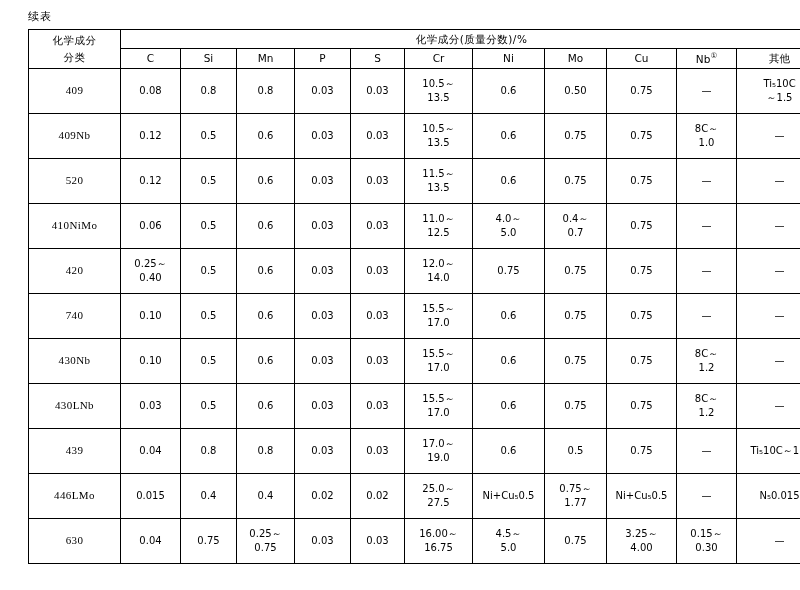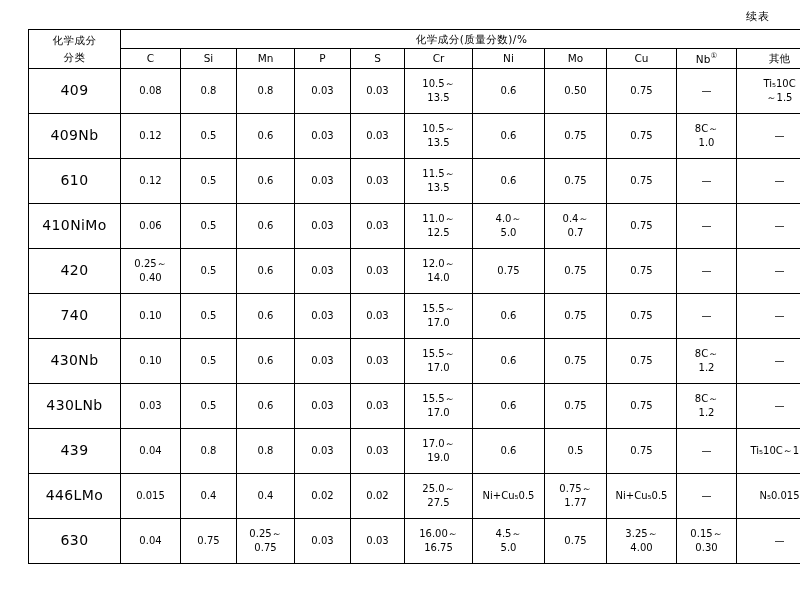--- a/index.html
+++ b/index.html
@@ -16,21 +16,20 @@
     overflow: hidden;
   }
   .page {
     position: relative;
     width: 800px;
     height: 590px;
     box-sizing: border-box;
     padding: 10px 28px 0 28px;
   }
   .continued {
-    text-align: right;
     font-size: 11px;
     letter-spacing: 1px;
     margin: 0 2px 5px 0;
     height: 14px;
     line-height: 14px;
   }
   table.spec {
     border-collapse: collapse;
     width: 744px;
     table-layout: fixed;
@@ -61,22 +60,23 @@
   }
   .grp-head {
     font-size: 10.5px;
     letter-spacing: 0.5px;
     padding: 3px 0 3px 0;
   }
   tbody tr {
     height: 45px;
   }
   tbody td.grade {
-    font-size: 14px;
+    font-size: 11px;
     letter-spacing: 0.4px;
+    font-family: Liberation Serif, serif;
   }
   .sup {
     font-size: 7.5px;
     vertical-align: super;
   }
   .two-line {
     white-space: pre-line;
     margin-top: 34px;
   }
   .dash {
@@ -154,21 +154,21 @@
           <td class="two-line">10.5～
 13.5</td>
           <td>0.6</td>
           <td>0.75</td>
           <td>0.75</td>
           <td class="two-line">8C～
 1.0</td>
           <td class="dash">—</td>
         </tr>
         <tr>
-          <td class="grade">610</td>
+          <td class="grade">520</td>
           <td>0.12</td>
           <td>0.5</td>
           <td>0.6</td>
           <td>0.03</td>
           <td>0.03</td>
           <td class="two-line">11.5～
 13.5</td>
           <td>0.6</td>
           <td>0.75</td>
           <td>0.75</td>

